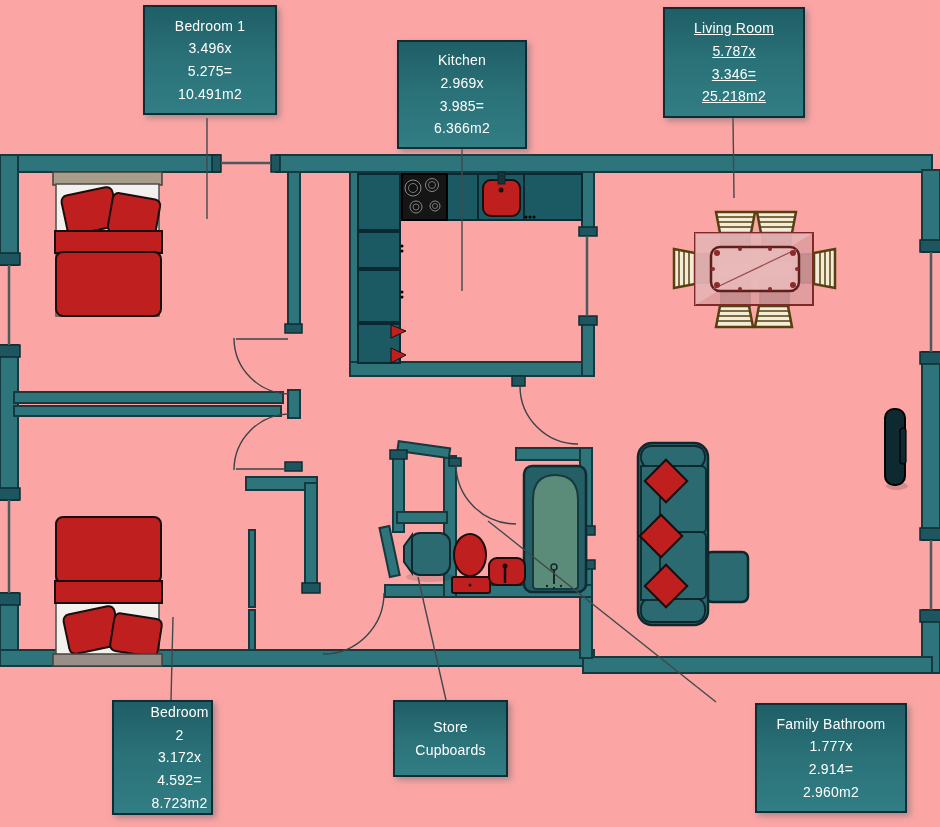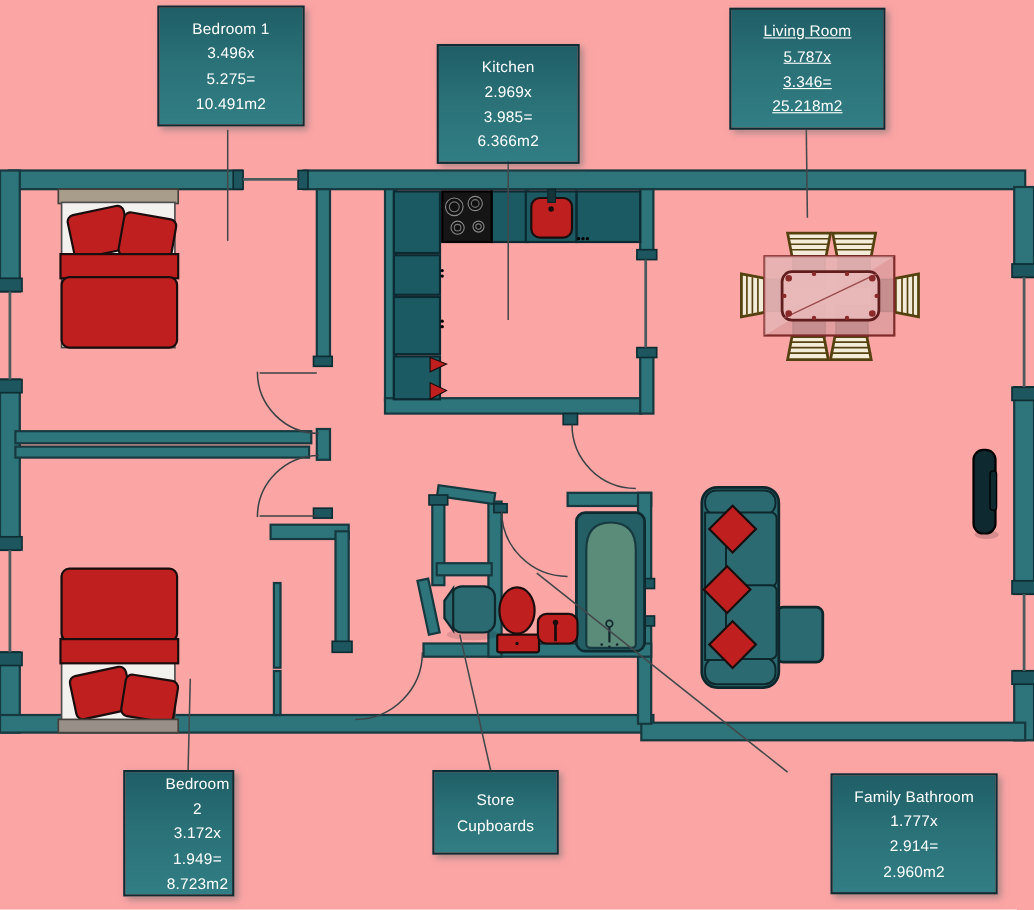--- a/index.html
+++ b/index.html
@@ -301,21 +301,21 @@
 <div class="plan-label" id="lab-living">
   <span>Living Room</span>
   <span>5.787x</span>
   <span>3.346=</span>
   <span>25.218m2</span>
 </div>
 
 <div class="plan-label" id="lab-bedroom2">
   <span>Bedroom 2</span>
   <span>3.172x</span>
-  <span>1.949=</span>
+  <span>4.592=</span>
   <span>8.723m2</span>
 </div>
 
 <div class="plan-label" id="lab-store">
   <span>Store</span>
   <span>Cupboards</span>
 </div>
 
 <div class="plan-label" id="lab-bathroom">
   <span>Family Bathroom</span>

